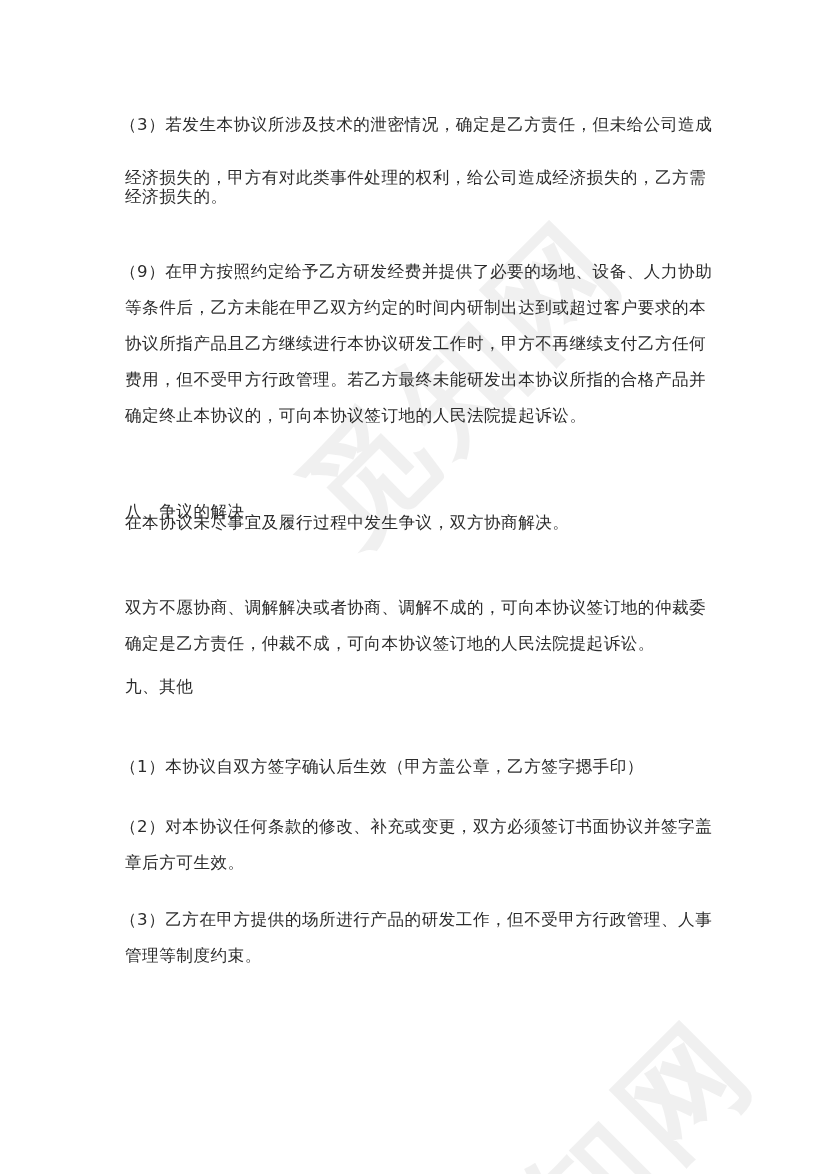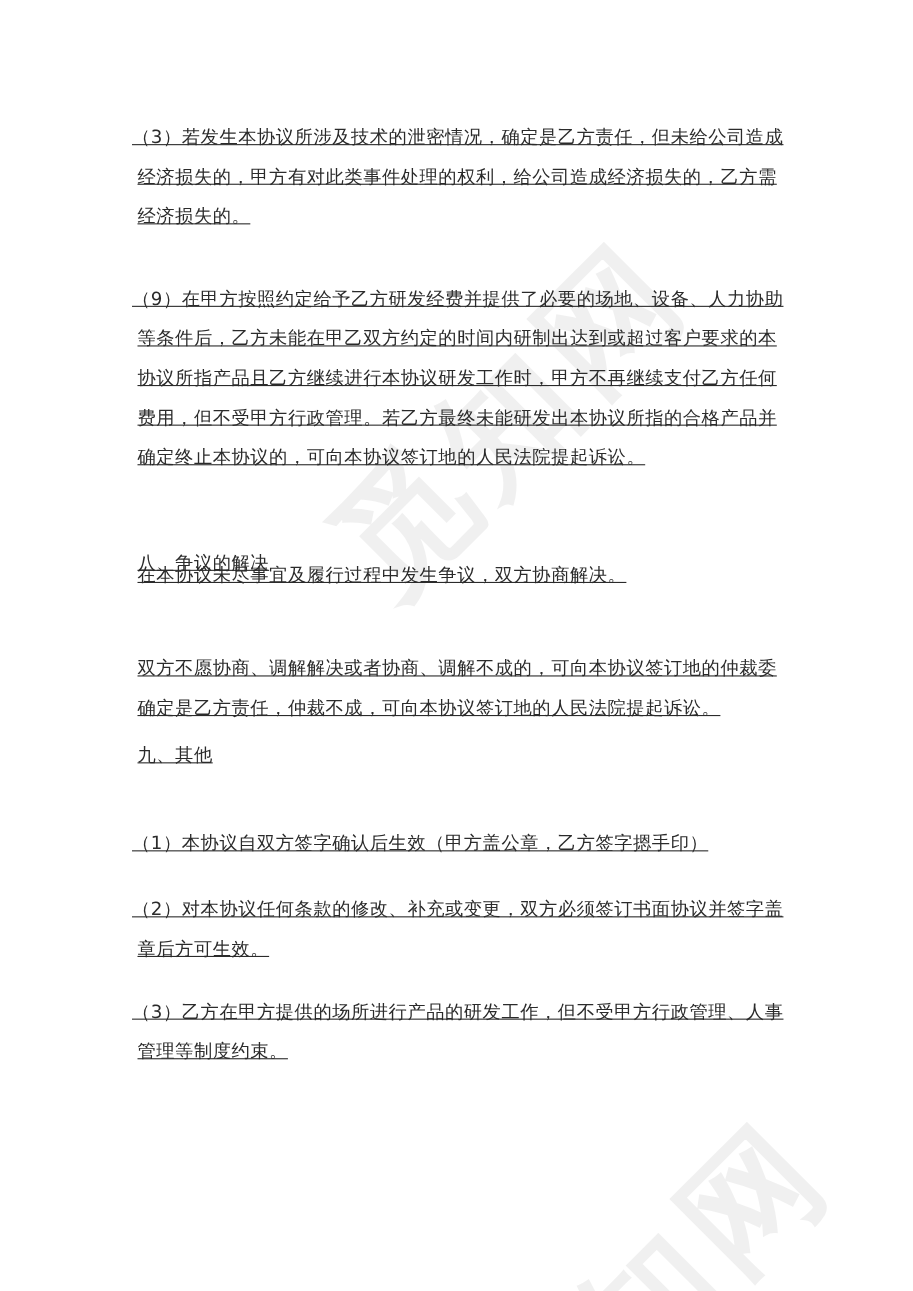--- a/index.html
+++ b/index.html
@@ -43,37 +43,36 @@
     z-index: 2;
   }
   .line {
     position: absolute;
     left: 0;
     height: 24px;
     line-height: 24px;
     font-size: 16.6px;
     white-space: nowrap;
     letter-spacing: 0.5px;
-    text-decoration: underline;
   }
   .indent { left: -5px; }
 </style>
 </head>
 <body>
 
 <div class="page">
 
   <div class="watermark wm1">觅知网</div>
   <div class="watermark wm2">觅知网</div>
 
   <div class="content">
 
     <div>
       <div class="line indent" style="top:113px">（3）若发生本协议所涉及技术的泄密情况，确定是乙方责任，但未给公司造成</div>
-      <div class="line" style="top:149px">经济损失的，甲方有对此类事件处理的权利，给公司造成经济损失的，乙方需</div>
+      <div class="line" style="top:166px">经济损失的，甲方有对此类事件处理的权利，给公司造成经济损失的，乙方需</div>
       <div class="line" style="top:185px">经济损失的。</div>
     </div>
 
     <div>
       <div class="line indent" style="top:260px">（9）在甲方按照约定给予乙方研发经费并提供了必要的场地、设备、人力协助</div>
       <div class="line" style="top:296px">等条件后，乙方未能在甲乙双方约定的时间内研制出达到或超过客户要求的本</div>
       <div class="line" style="top:332px">协议所指产品且乙方继续进行本协议研发工作时，甲方不再继续支付乙方任何</div>
       <div class="line" style="top:368px">费用，但不受甲方行政管理。若乙方最终未能研发出本协议所指的合格产品并</div>
       <div class="line" style="top:404px">确定终止本协议的，可向本协议签订地的人民法院提起诉讼。</div>
     </div>

